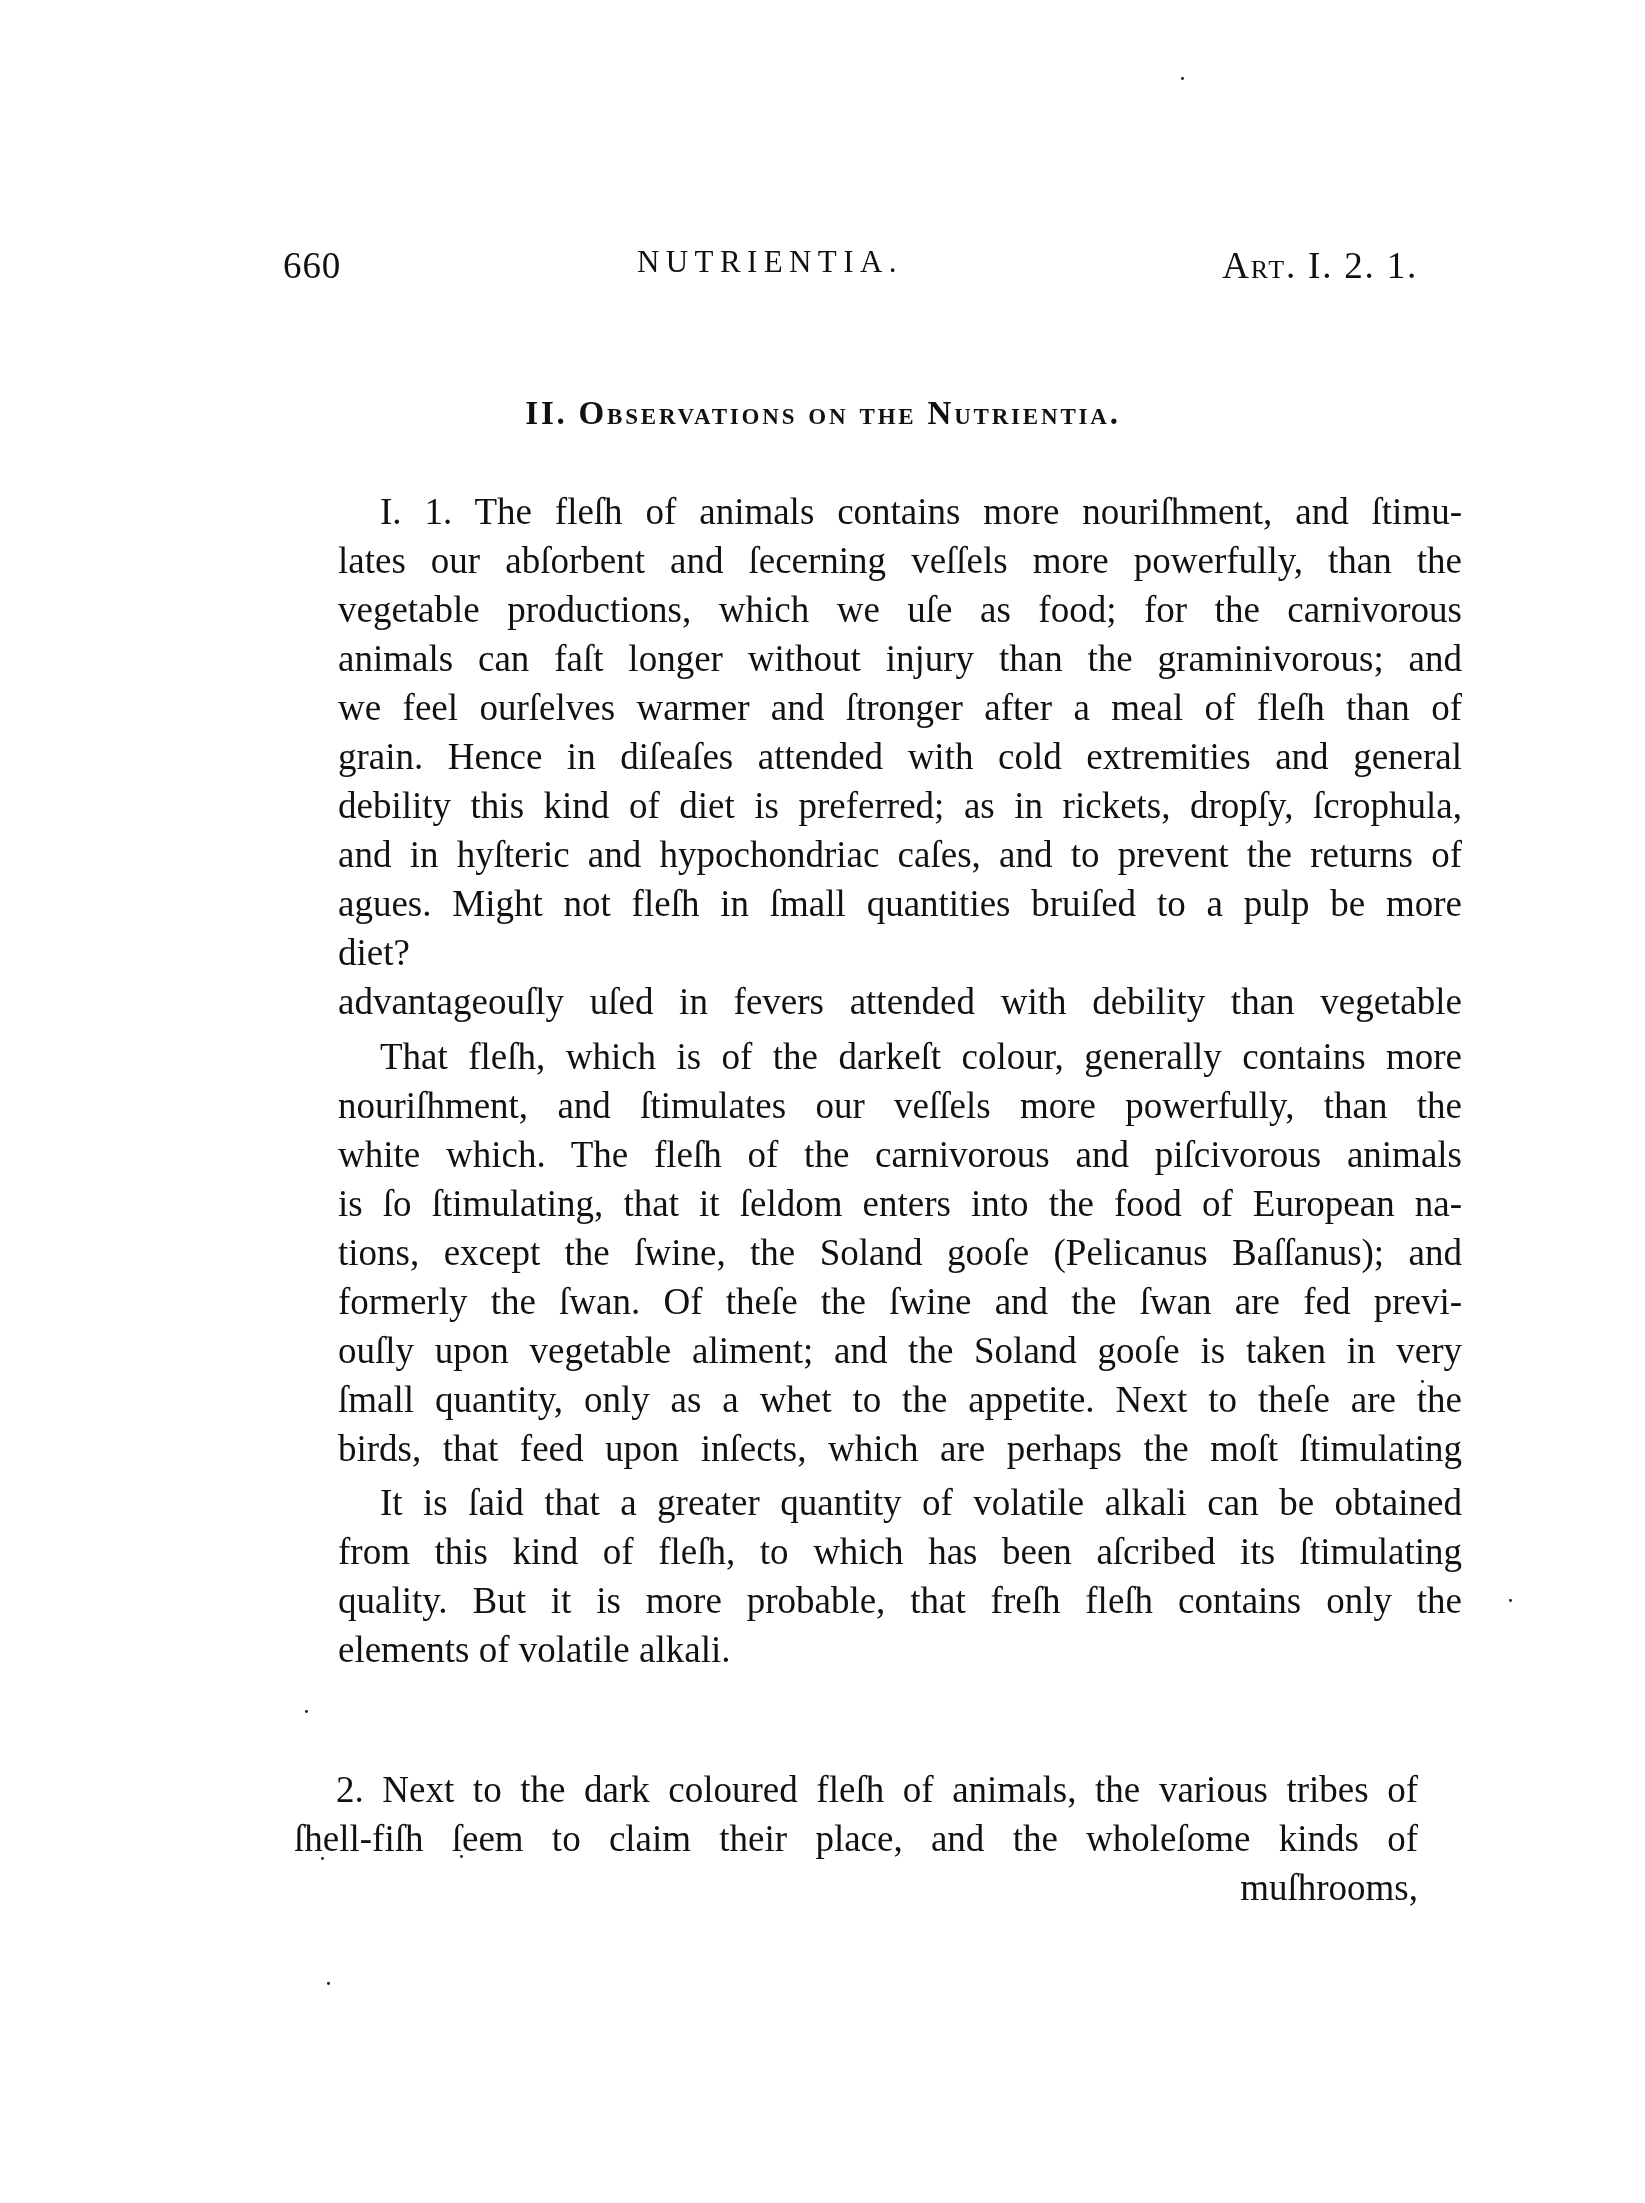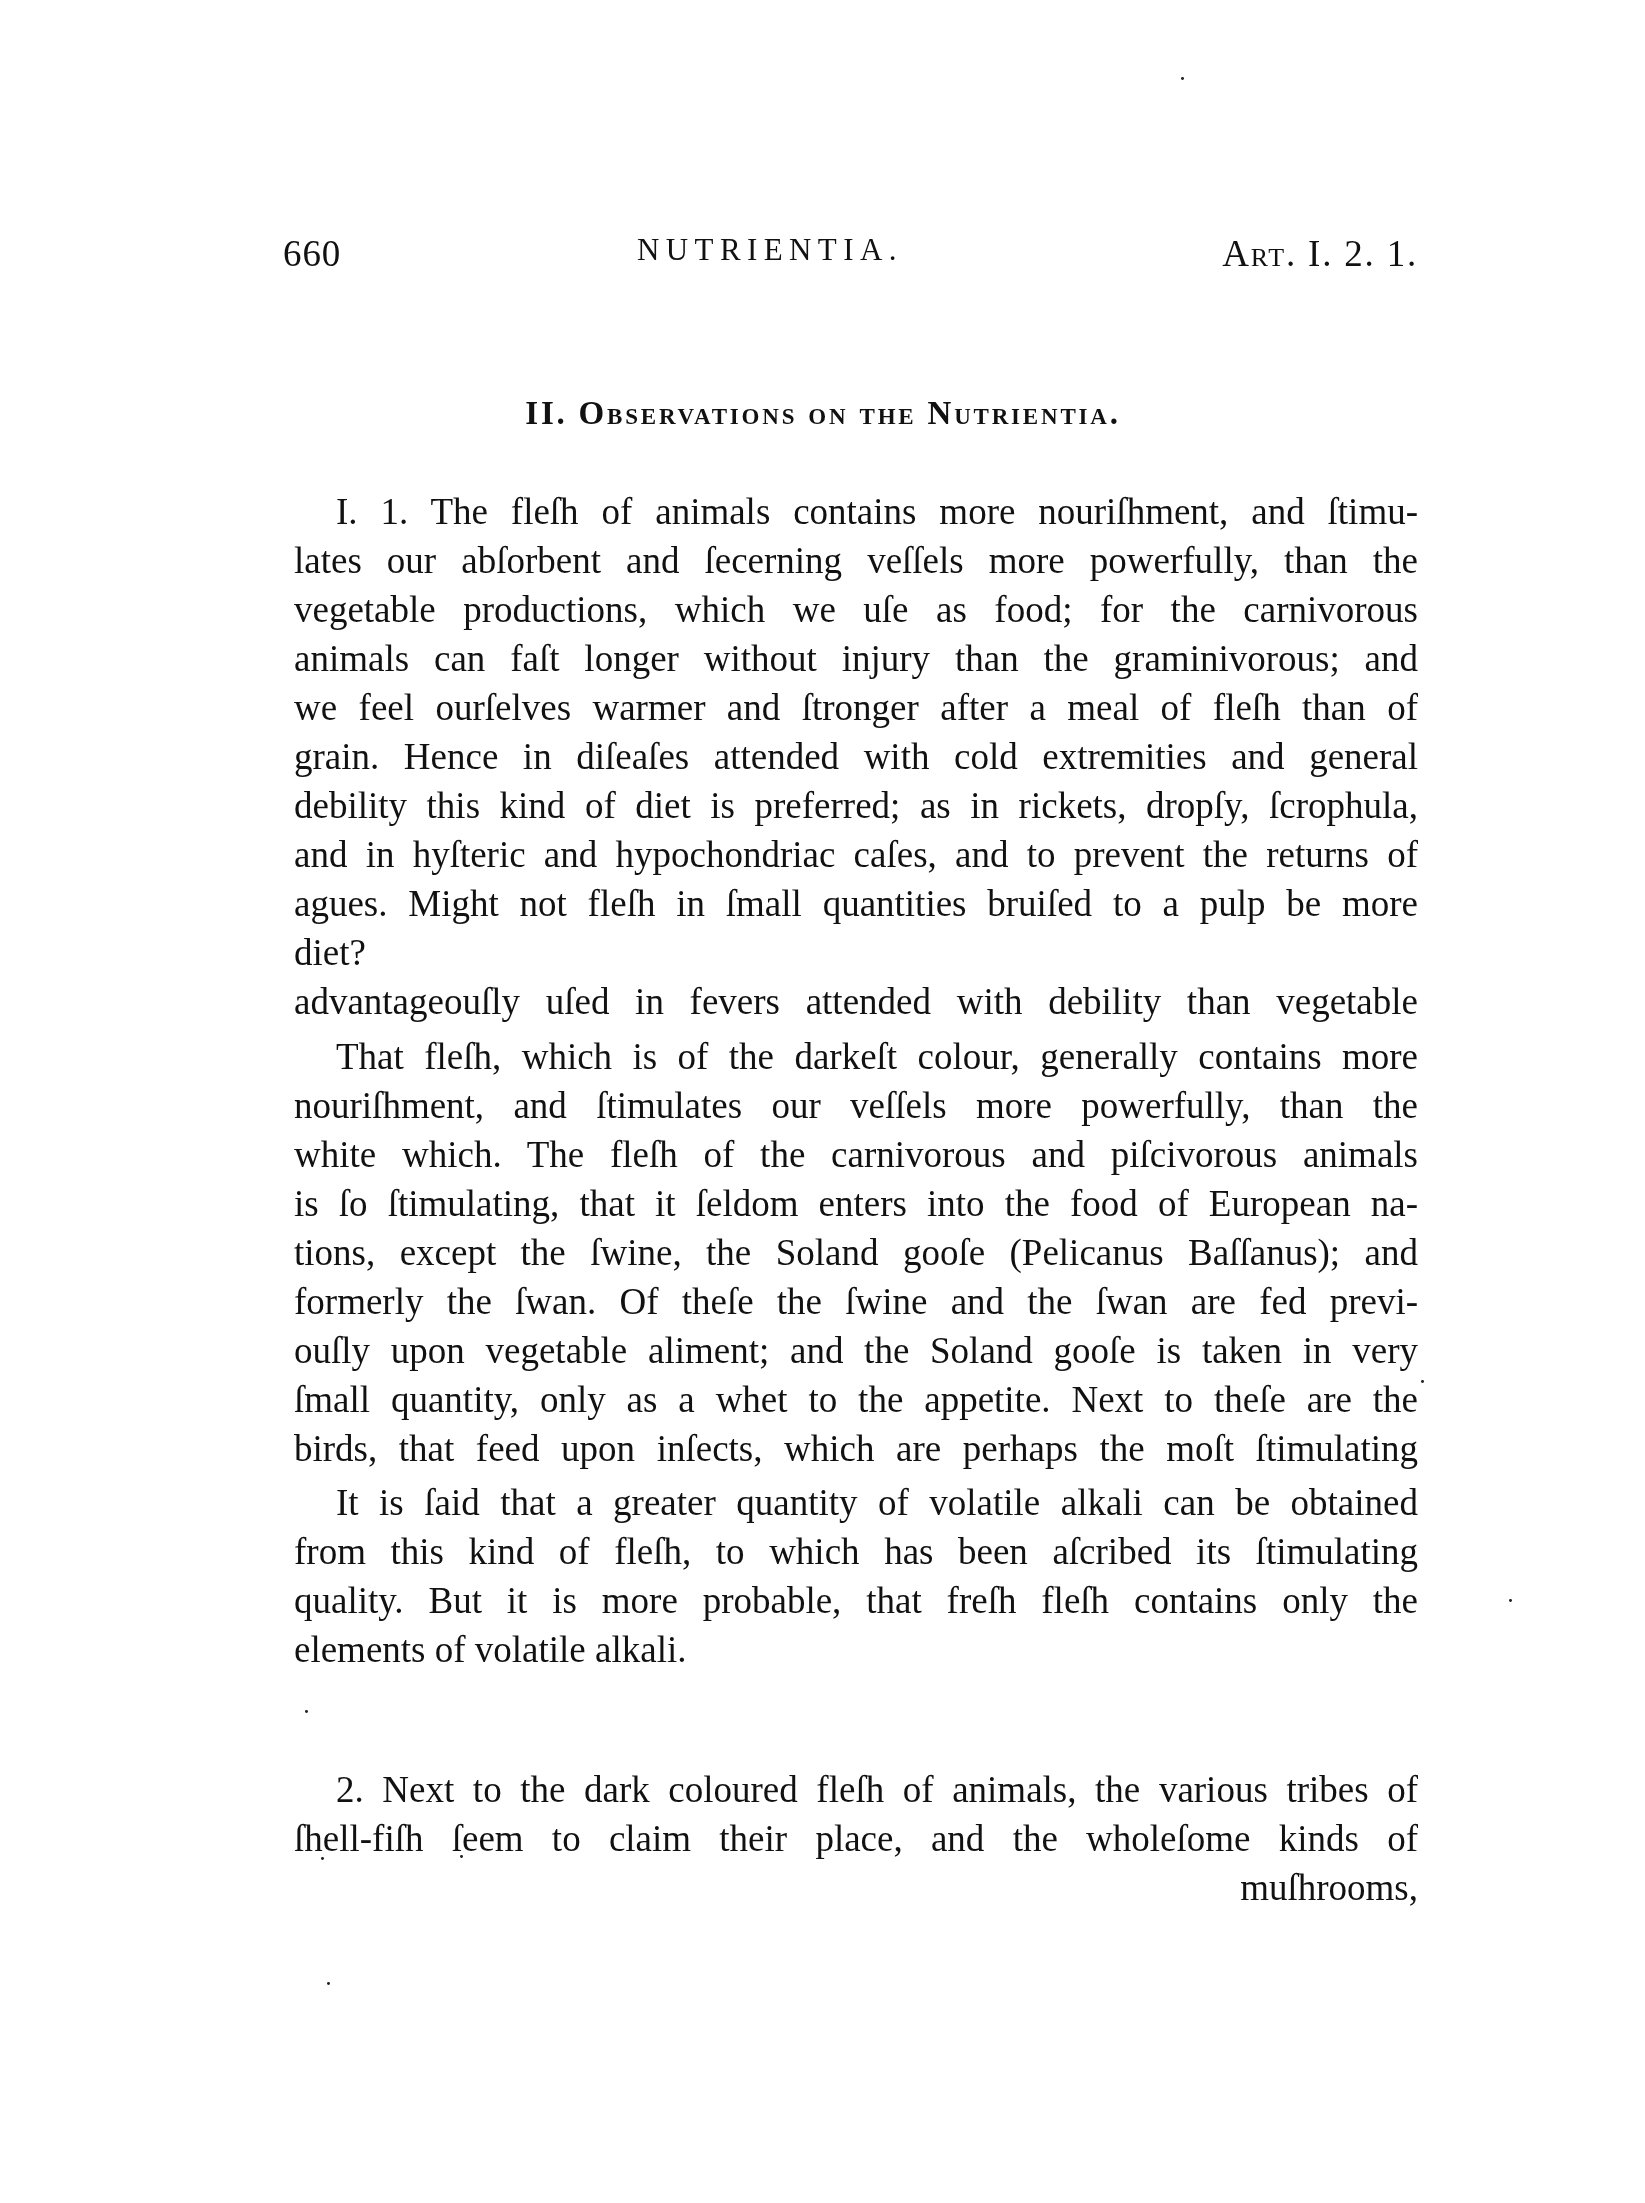--- a/index.html
+++ b/index.html
@@ -18,21 +18,21 @@
   .page {
     position: absolute;
     left: 0; top: 0;
     width: 1646px;
     height: 2204px;
     background: #ffffff;
   }
   
   .running-head {
     position: absolute;
-    top: 232px;
+    top: 244px;
     left: 283px;
     width: 1135px;
     height: 55px;
   }
   .page-number {
     position: absolute;
     left: 0;
     top: 0;
     font-size: 37px;
     letter-spacing: 0.9px;
@@ -84,21 +84,21 @@
   }
   .line.right {
     text-align: right;
     text-align-last: right;
   }
   .line.indent {
     padding-left: 42px;
   }
   .para { margin: 0; }
   .para + .para { margin-top: 5.5px; }
-  #block-1 { top: 487px; }
+  #block-1 { top: 487px; margin-left: 44px; }
   #block-2 { top: 1765px; }
   
   .speck {
     position: absolute;
     width: 2.8px;
     height: 2.8px;
     background: #222;
     border-radius: 50%;
   }
 </style>

